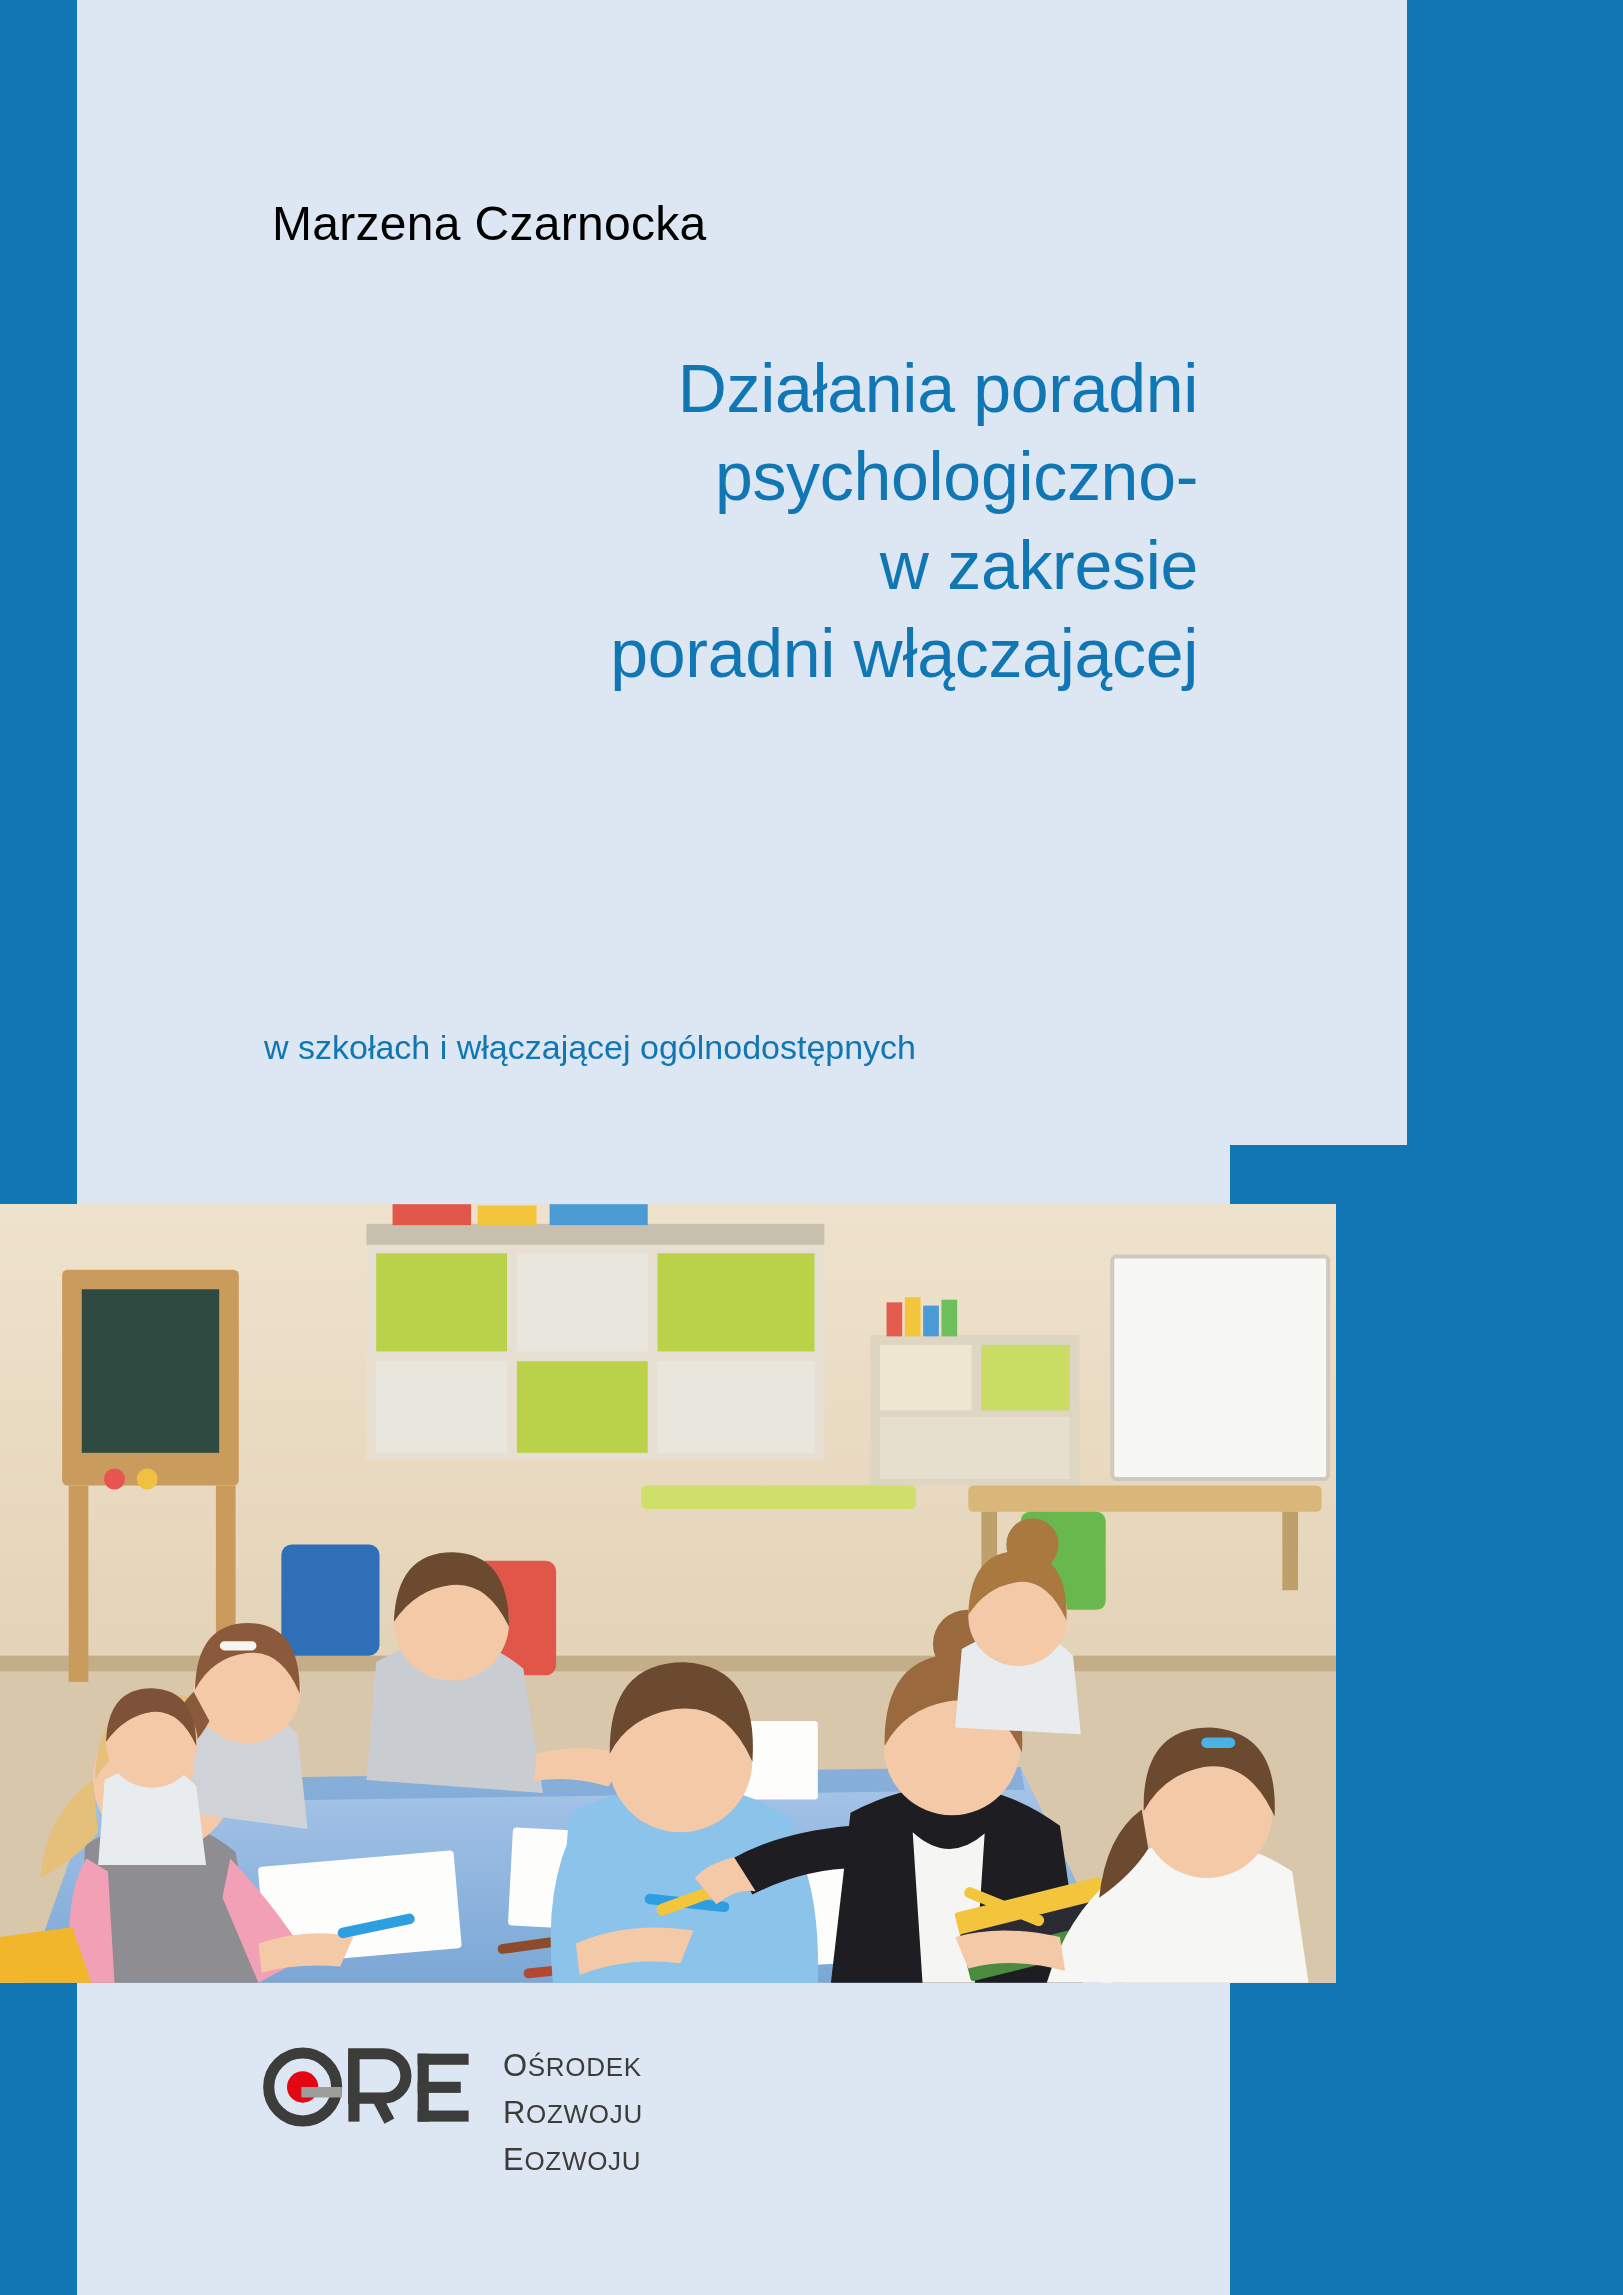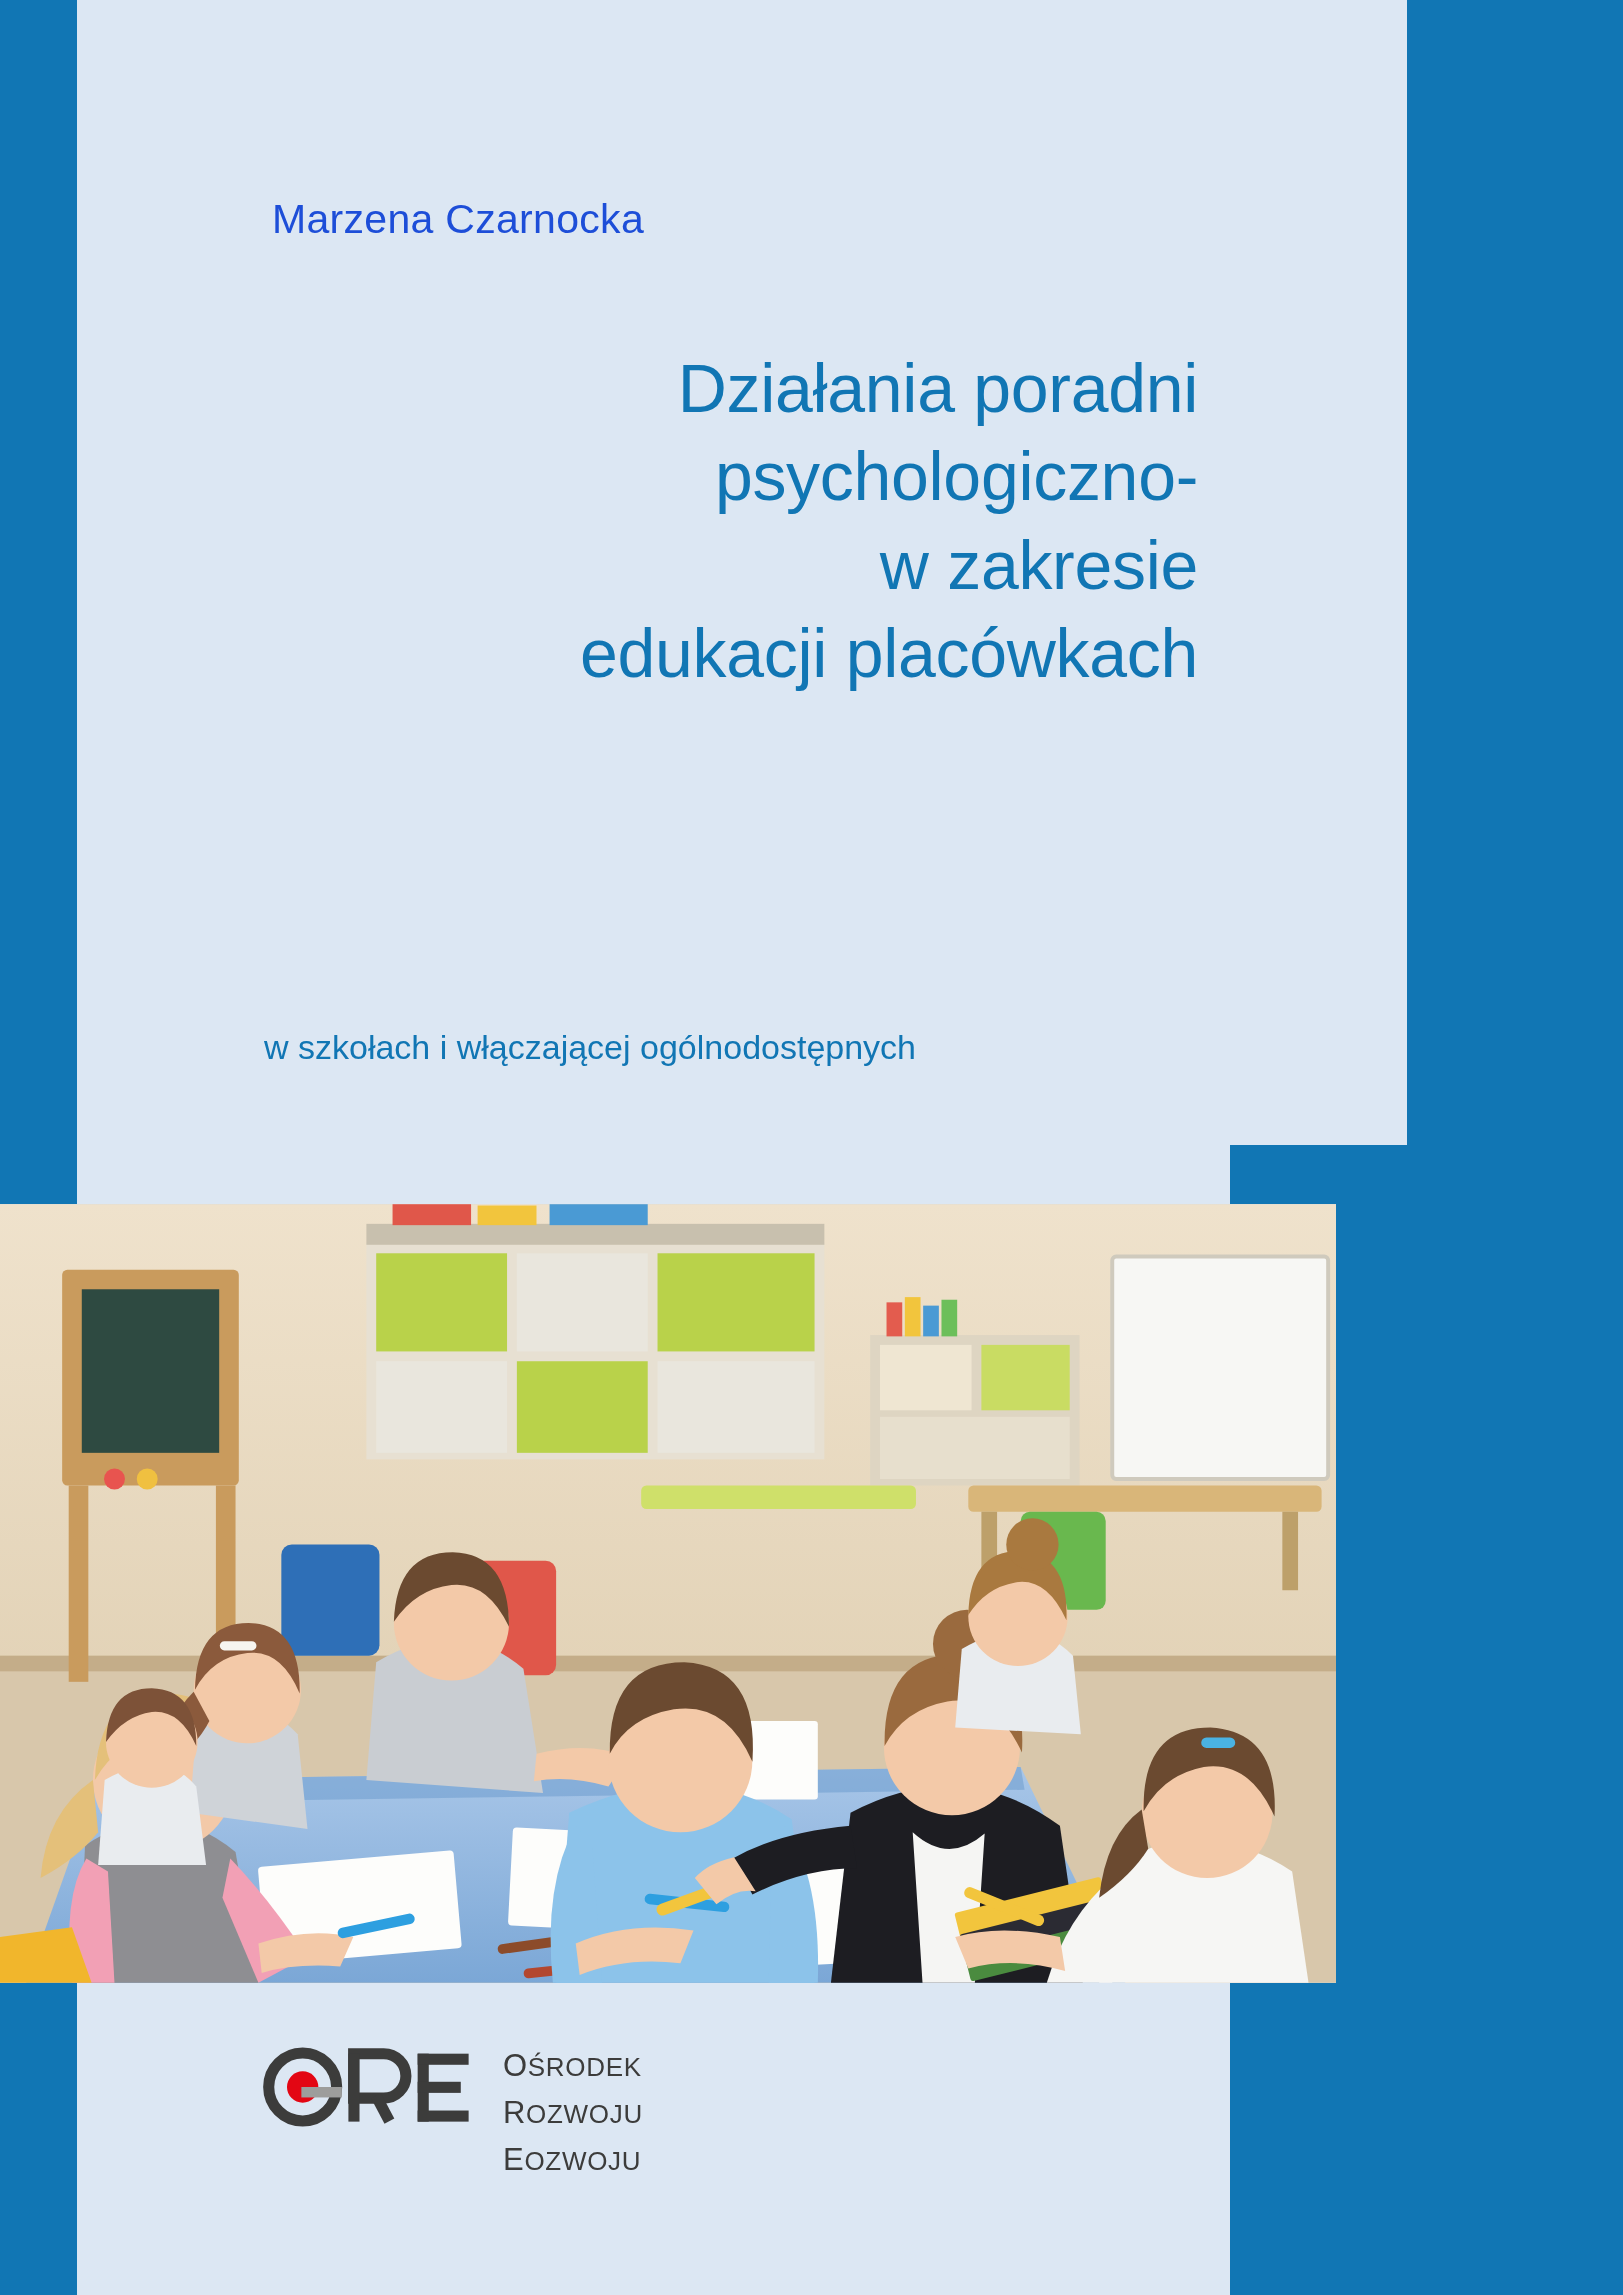--- a/index.html
+++ b/index.html
@@ -67,22 +67,22 @@
     left: 77px; top: 2218px;
     width: 1153px; height: 77px;
     background: #dce7f3;
   }
 
   
   .author {
     position: absolute;
     left: 272px;
     top: 196px;
-    font-size: 41px;
-    color: #1d4ed8;
+    font-size: 48px;
+    color: #000000;
     letter-spacing: 0.3px;
   }
   .title {
     position: absolute;
     left: 262px;
     top: 344px;
     width: 936px;
     font-size: 68px;
     line-height: 1.30;
     color: #1176b4;
@@ -148,21 +148,21 @@
   <div class="bg-left-bar"></div>
   <div class="bg-right-bar"></div>
   <div class="bg-right-notch"></div>
 
   <div class="author">Marzena Czarnocka</div>
 
   <div class="title">
     <span class="line">Działania poradni</span>
     <span class="line">psychologiczno-</span>
     <span class="line">w zakresie</span>
-    <span class="line">edukacji placówkach</span>
+    <span class="line">poradni włączającej</span>
   </div>
 
   <div class="subtitle">
     <span class="line">w szkołach i włączającej ogólnodostępnych</span>
   </div>
 
   <div class="photo">
     <svg width="1336" height="779" viewBox="0 0 2042 1190" xmlns="http://www.w3.org/2000/svg" aria-hidden="true">
       <defs>
         <linearGradient id="wallg" x1="0" y1="0" x2="0" y2="1">

